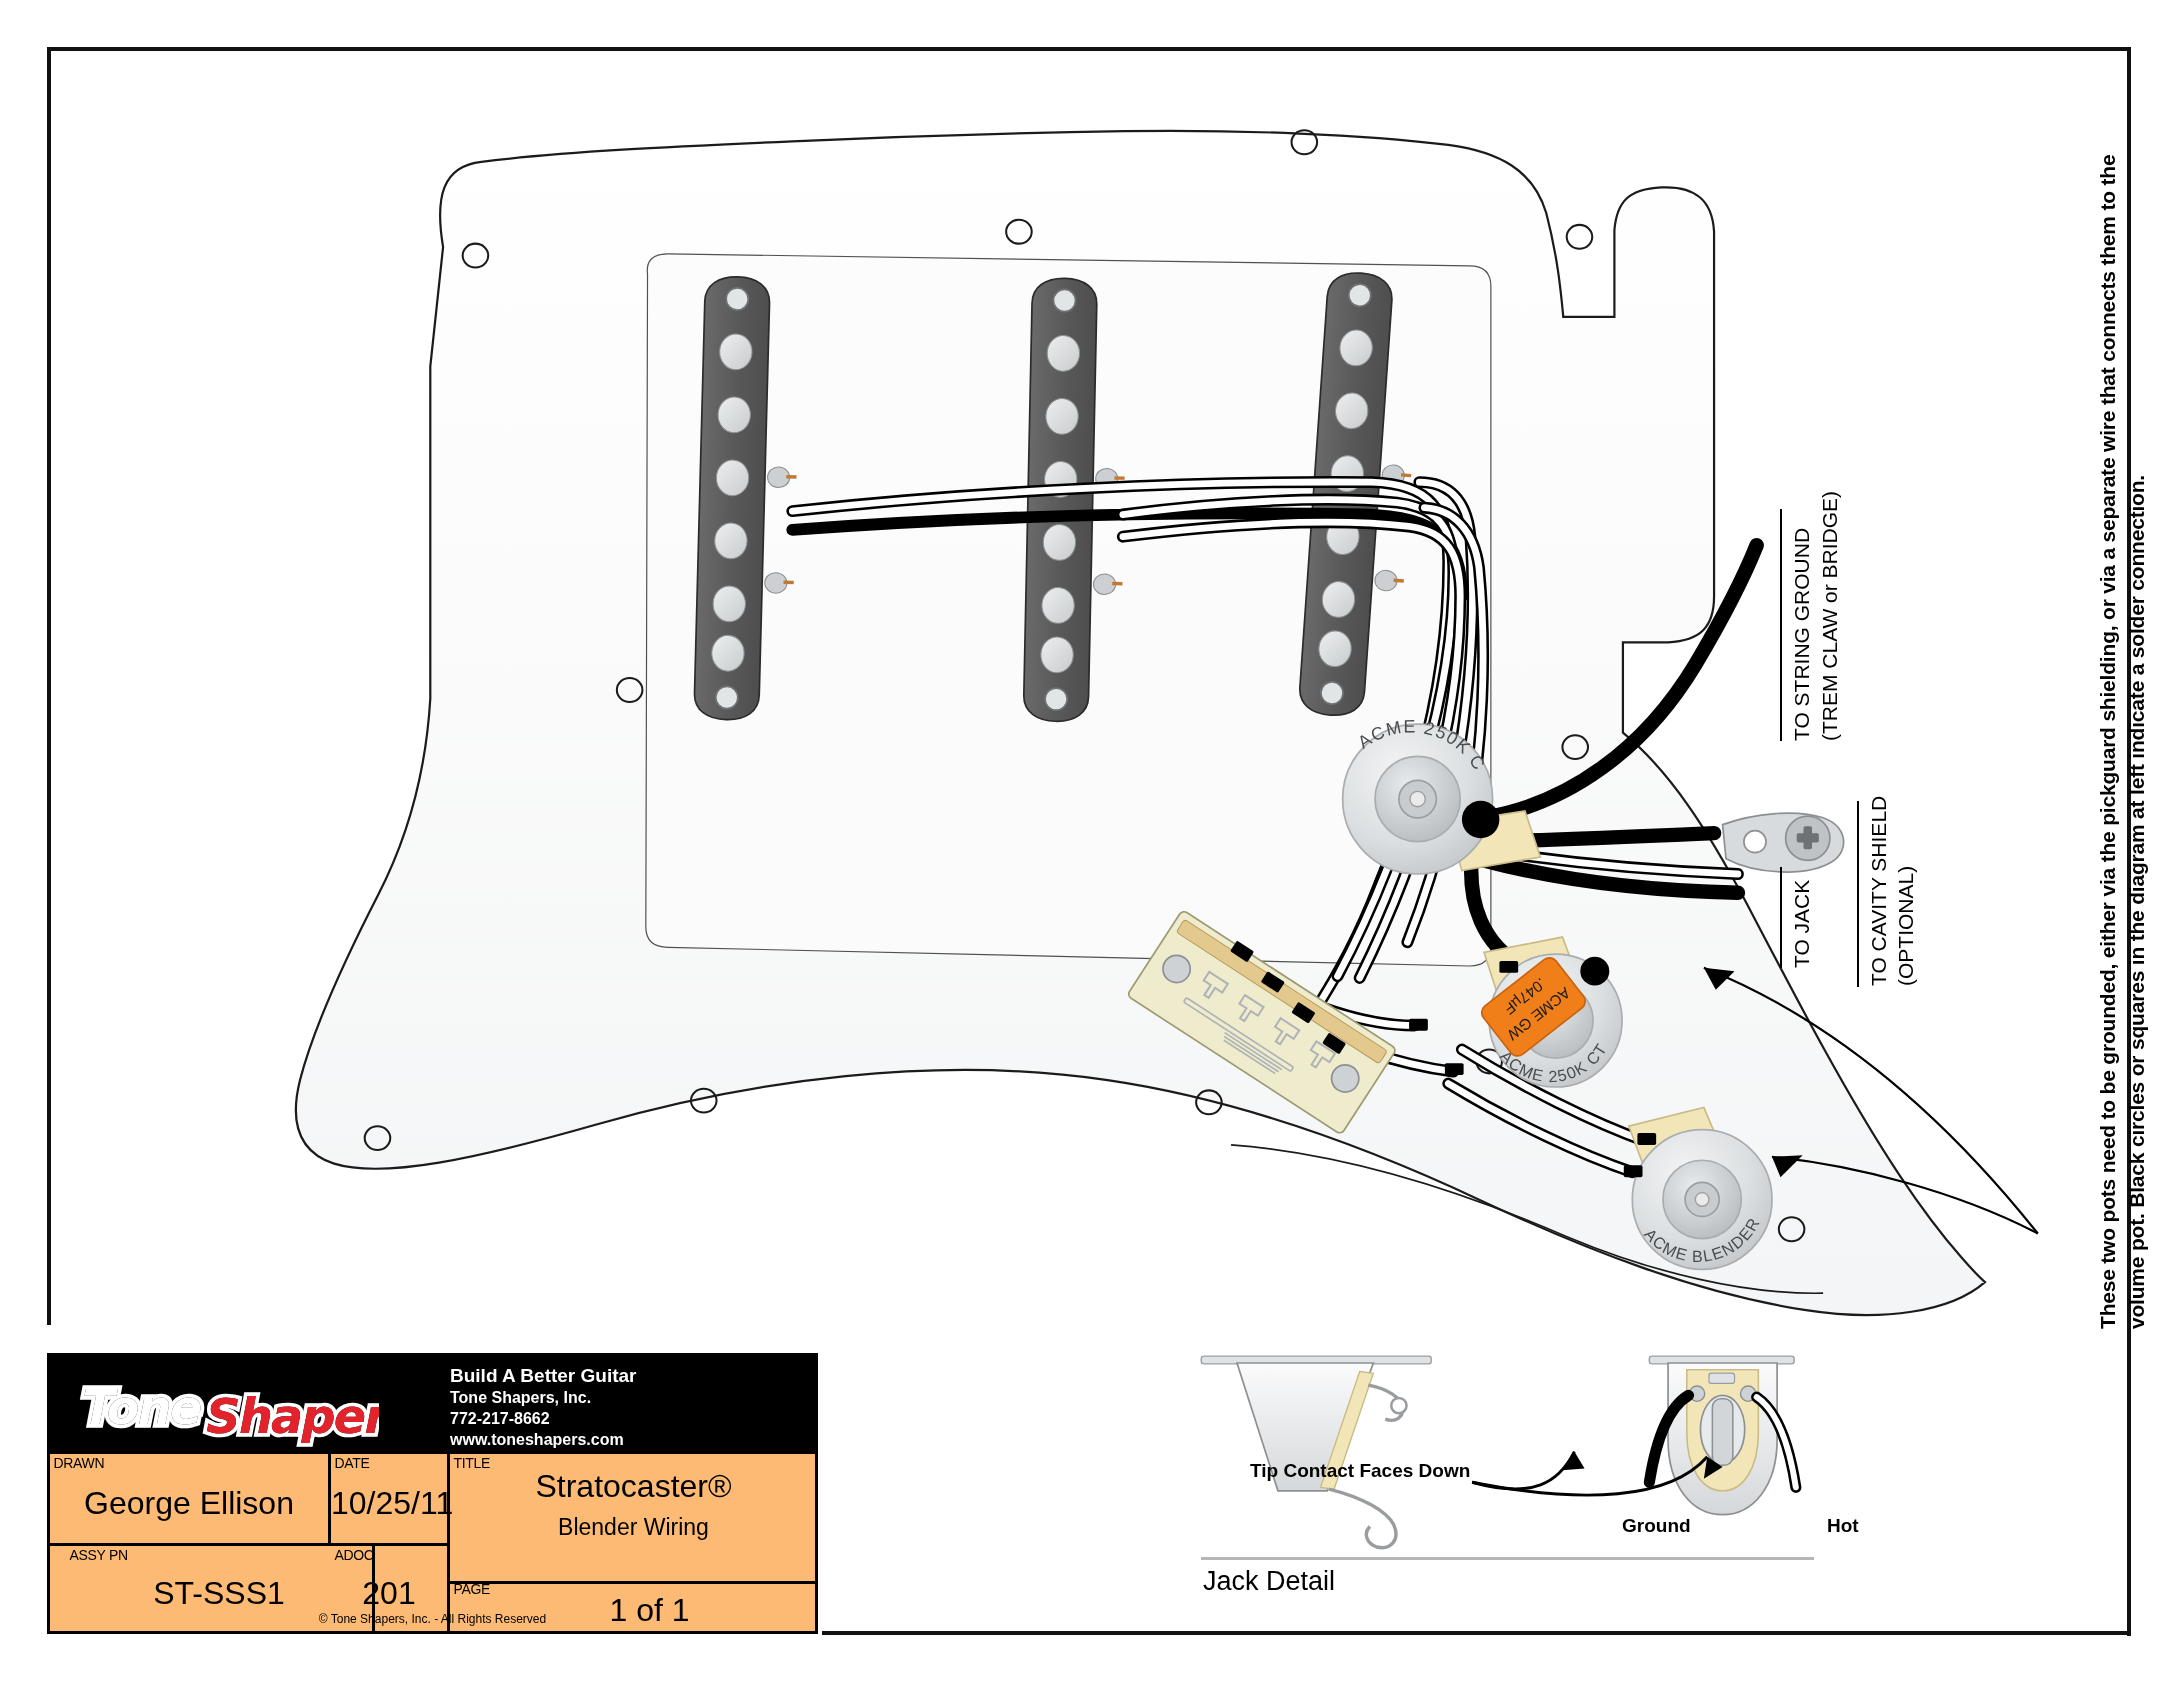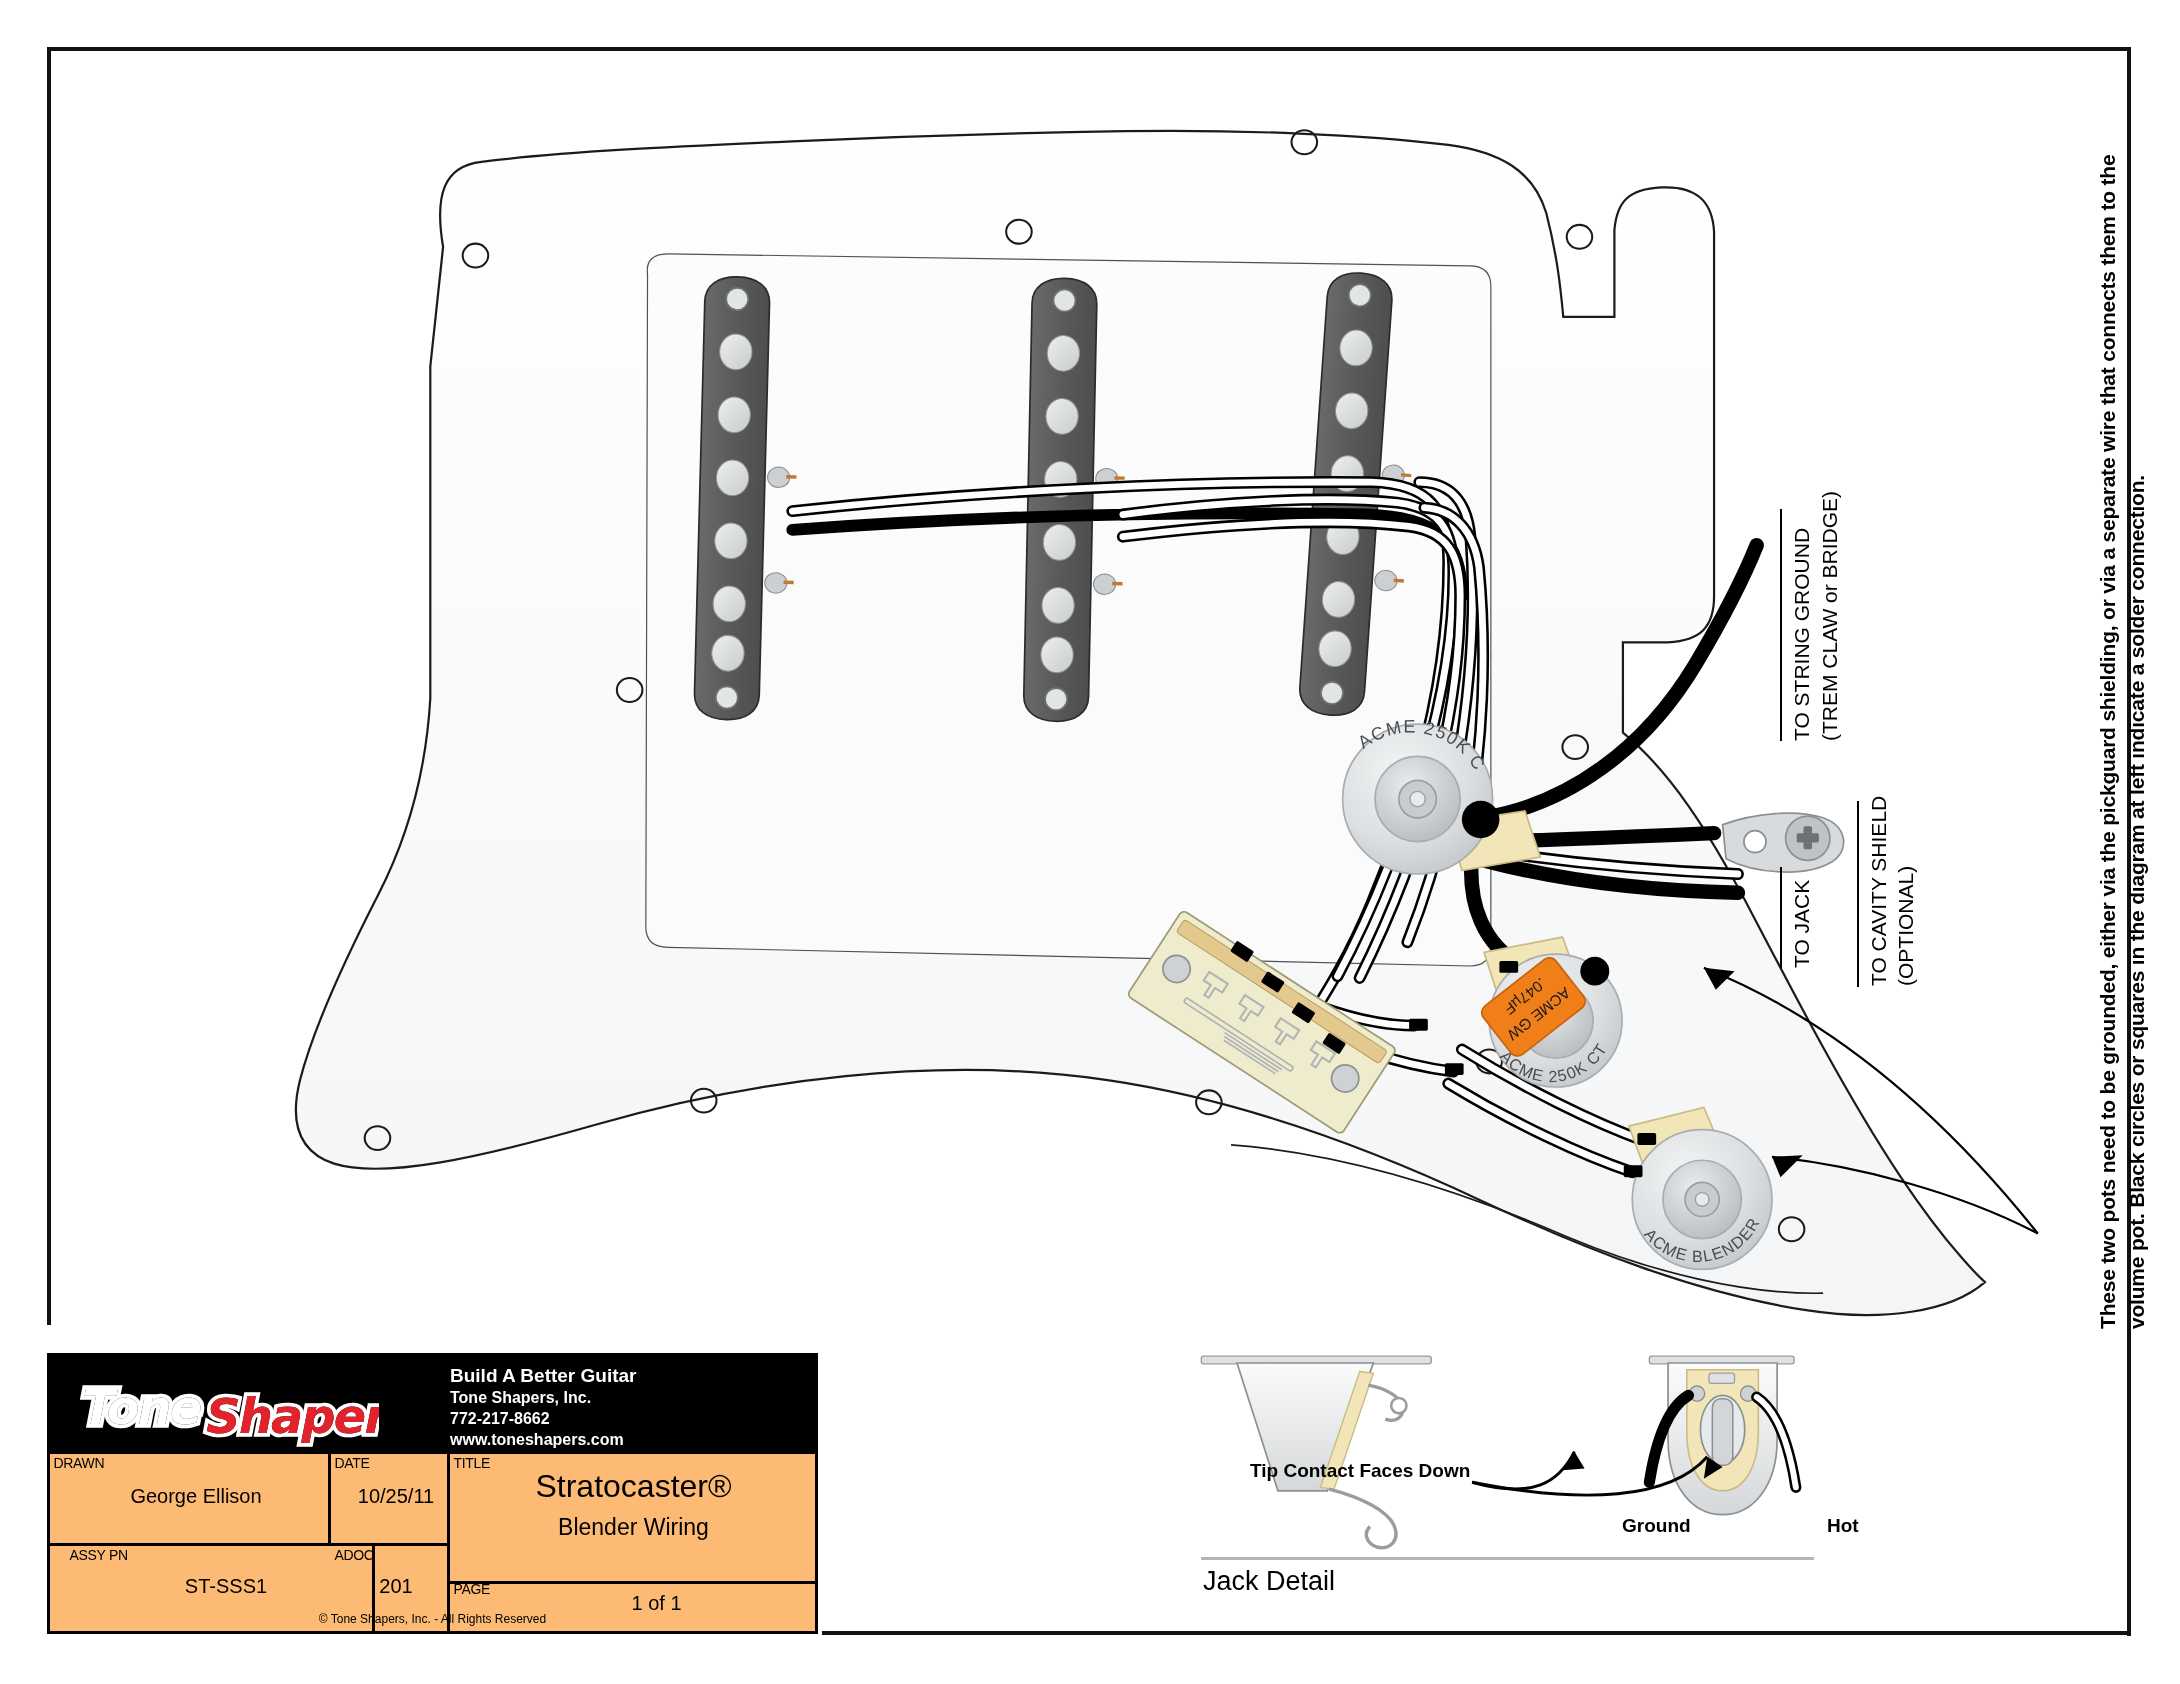--- a/index.html
+++ b/index.html
@@ -38,21 +38,21 @@
   #logo-graphic{position:absolute;left:27px;top:6.8px;width:302px;height:85px;}
   .logo-word{font-family:"DejaVu Sans",sans-serif;font-style:italic;font-weight:bold;
              font-size:56px;letter-spacing:-2px;}
   #brand-lines{position:absolute;left:356px;top:8.5px;color:#fff;margin-left:44px;}
   #brand-tagline{font-size:19px;font-weight:bold;line-height:22px;}
   .brand-sub{font-size:16px;font-weight:bold;line-height:21px;}
 
   .tb-cell{position:absolute;box-sizing:border-box;}
   .tb-hdr{position:absolute;left:3.4px;top:0.9px;font-size:14px;font-weight:500;
           letter-spacing:-0.3px;}
-  .tb-val{position:absolute;width:100%;text-align:center;font-size:20px;padding-left:7px;}
+  .tb-val{position:absolute;width:100%;text-align:center;font-size:32px;}
 
   #cell-drawn  {left:0px;  top:98px; width:281px; height:92px; border-right:3.4px solid #000;border-bottom:3.4px solid #000;}
   #cell-date   {left:281px;top:98px; width:119px; height:92px; border-right:3.4px solid #000;border-bottom:3.4px solid #000;}
   #cell-assypn {left:16px;  top:190px; width:309px; height:88px; border-right:3.4px solid #000;}
   #cell-adoc   {left:281px;top:190px; width:119px; height:88px; border-right:3.4px solid #000;}
   #cell-title  {left:400px;top:98px; width:367px; height:130px; border-bottom:3.4px solid #000;}
   #cell-page   {left:400px;top:224px; width:367px; height:54px;}
   #title-main  {position:absolute;width:100%;text-align:center;top:13.6px;font-size:32px;}
   #title-sub   {position:absolute;width:100%;text-align:center;top:60px;font-size:23px;}
   #copyright   {position:absolute;width:100%;text-align:center;top:256px;font-size:12px;}

